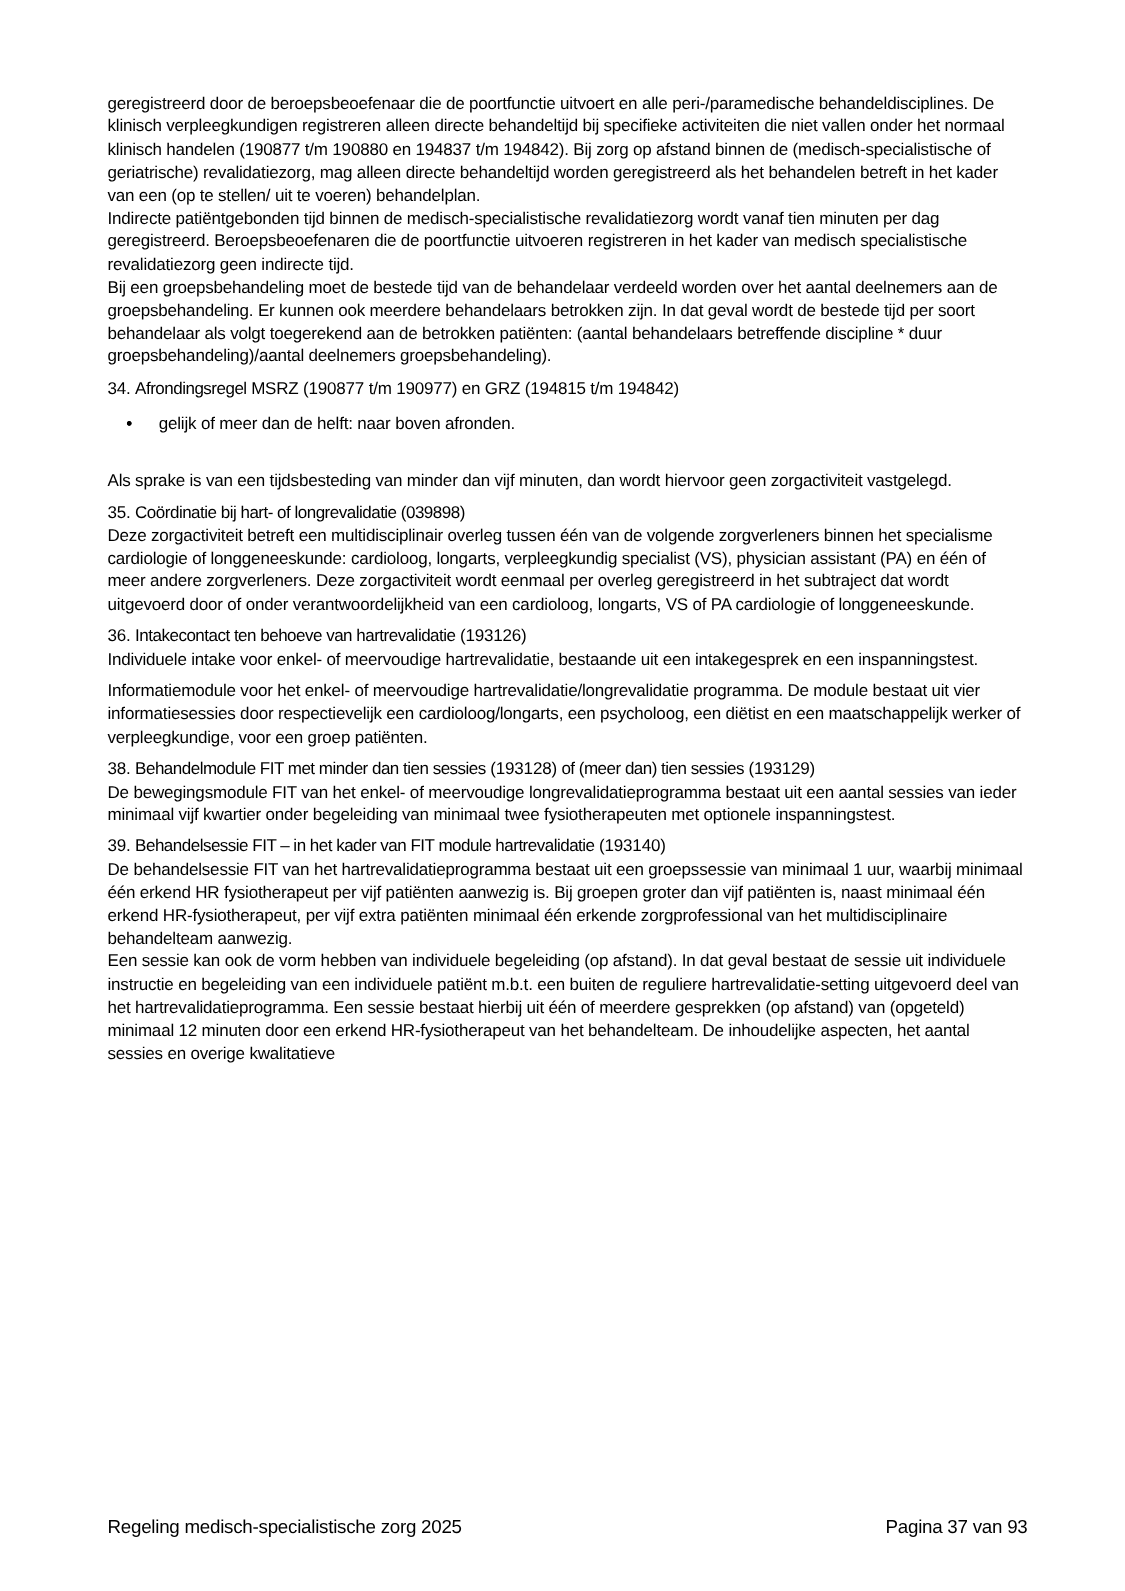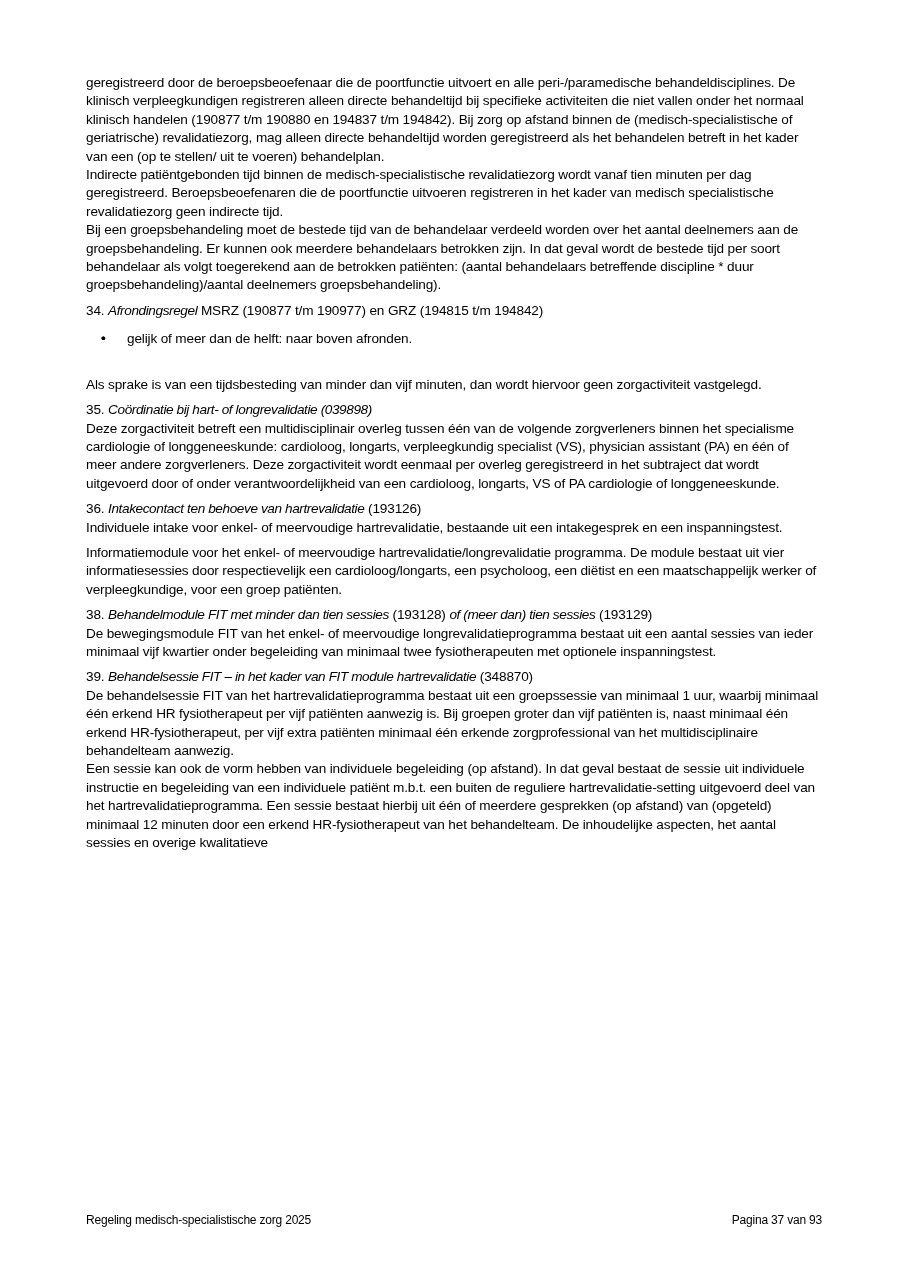--- a/index.html
+++ b/index.html
@@ -5,28 +5,28 @@
   html, body { margin: 0; padding: 0; background: #ffffff; }
   body { width: 900px; height: 1273px; position: relative; overflow: hidden; }
   .page {
     position: absolute; left: 86px; top: 74px; width: 736px;
     font-family: "Liberation Sans", sans-serif;
     font-size: 13.6px; line-height: 18.4px; color: #000000;
     letter-spacing: -0.15px;
   }
   p { margin: 0; }
   .gap { margin-top: 7px; }
-  .heading .title { font-style: italic; letter-spacing: -0.4px; }
+  .heading .title { letter-spacing: -0.4px; }
   ul.bullets { list-style: none; margin: 6px 0 0 0; padding: 0; }
   ul.bullets li { position: relative; padding-left: 41px; margin-bottom: 10px; }
   ul.bullets li .bullet { position: absolute; left: 15px; top: 0; }
   .spacer { height: 17px; }
   .footer {
     position: absolute; left: 86px; top: 1213px; width: 736px;
-    font-family: "Liberation Sans", sans-serif; font-size: 12px; color: #000;
+    font-family: "Liberation Sans", sans-serif; font-size: 15px; color: #000;
     display: flex; justify-content: space-between; letter-spacing: -0.2px;
   }
 </style>
 </head>
 <body>
 
 <div class="page">
 
   <p>geregistreerd door de beroepsbeoefenaar die de poortfunctie uitvoert en alle peri-/paramedische behandeldisciplines. De klinisch verpleegkundigen registreren alleen directe behandeltijd bij specifieke activiteiten die niet vallen onder het normaal klinisch handelen (190877 t/m 190880 en 194837 t/m 194842). Bij zorg op afstand binnen de (medisch-specialistische of geriatrische) revalidatiezorg, mag alleen directe behandeltijd worden geregistreerd als het behandelen betreft in het kader van een (op te stellen/ uit te voeren) behandelplan.</p>
   <p>Indirecte patiëntgebonden tijd binnen de medisch-specialistische revalidatiezorg wordt vanaf tien minuten per dag geregistreerd. Beroepsbeoefenaren die de poortfunctie uitvoeren registreren in het kader van medisch specialistische revalidatiezorg geen indirecte tijd.</p>
@@ -55,21 +55,21 @@
   <div class="gap">
     <p>Informatiemodule voor het enkel- of meervoudige hartrevalidatie/longrevalidatie programma. De module bestaat uit vier informatiesessies door respectievelijk een cardioloog/longarts, een psycholoog, een diëtist en een maatschappelijk werker of verpleegkundige, voor een groep patiënten.</p>
   </div>
 
   <div class="gap">
     <p class="heading"><span>38. </span><span class="title">Behandelmodule FIT met minder dan tien sessies</span><span> (193128) </span><span class="title">of (meer dan) tien sessies</span><span> (193129)</span></p>
     <p>De bewegingsmodule FIT van het enkel- of meervoudige longrevalidatieprogramma bestaat uit een aantal sessies van ieder minimaal vijf kwartier onder begeleiding van minimaal twee fysiotherapeuten met optionele inspanningstest.</p>
   </div>
 
   <div class="gap">
-    <p class="heading"><span>39. </span><span class="title">Behandelsessie FIT – in het kader van FIT module hartrevalidatie</span><span> (348870)</span></p>
+    <p class="heading"><span>39. </span><span class="title">Behandelsessie FIT – in het kader van FIT module hartrevalidatie</span><span> (193140)</span></p>
     <p>De behandelsessie FIT van het hartrevalidatieprogramma bestaat uit een groepssessie van minimaal 1 uur, waarbij minimaal één erkend HR fysiotherapeut per vijf patiënten aanwezig is. Bij groepen groter dan vijf patiënten is, naast minimaal één erkend HR-fysiotherapeut, per vijf extra patiënten minimaal één erkende zorgprofessional van het multidisciplinaire behandelteam aanwezig.</p>
     <p>Een sessie kan ook de vorm hebben van individuele begeleiding (op afstand). In dat geval bestaat de sessie uit individuele instructie en begeleiding van een individuele patiënt m.b.t. een buiten de reguliere hartrevalidatie-setting uitgevoerd deel van het hartrevalidatieprogramma. Een sessie bestaat hierbij uit één of meerdere gesprekken (op afstand) van (opgeteld) minimaal 12 minuten door een erkend HR-fysiotherapeut van het behandelteam. De inhoudelijke aspecten, het aantal sessies en overige kwalitatieve</p>
   </div>
 </div>
 
 <div class="footer">
   <span>Regeling medisch-specialistische zorg 2025</span>
   <span>Pagina 37 van 93</span>
 </div>
 

